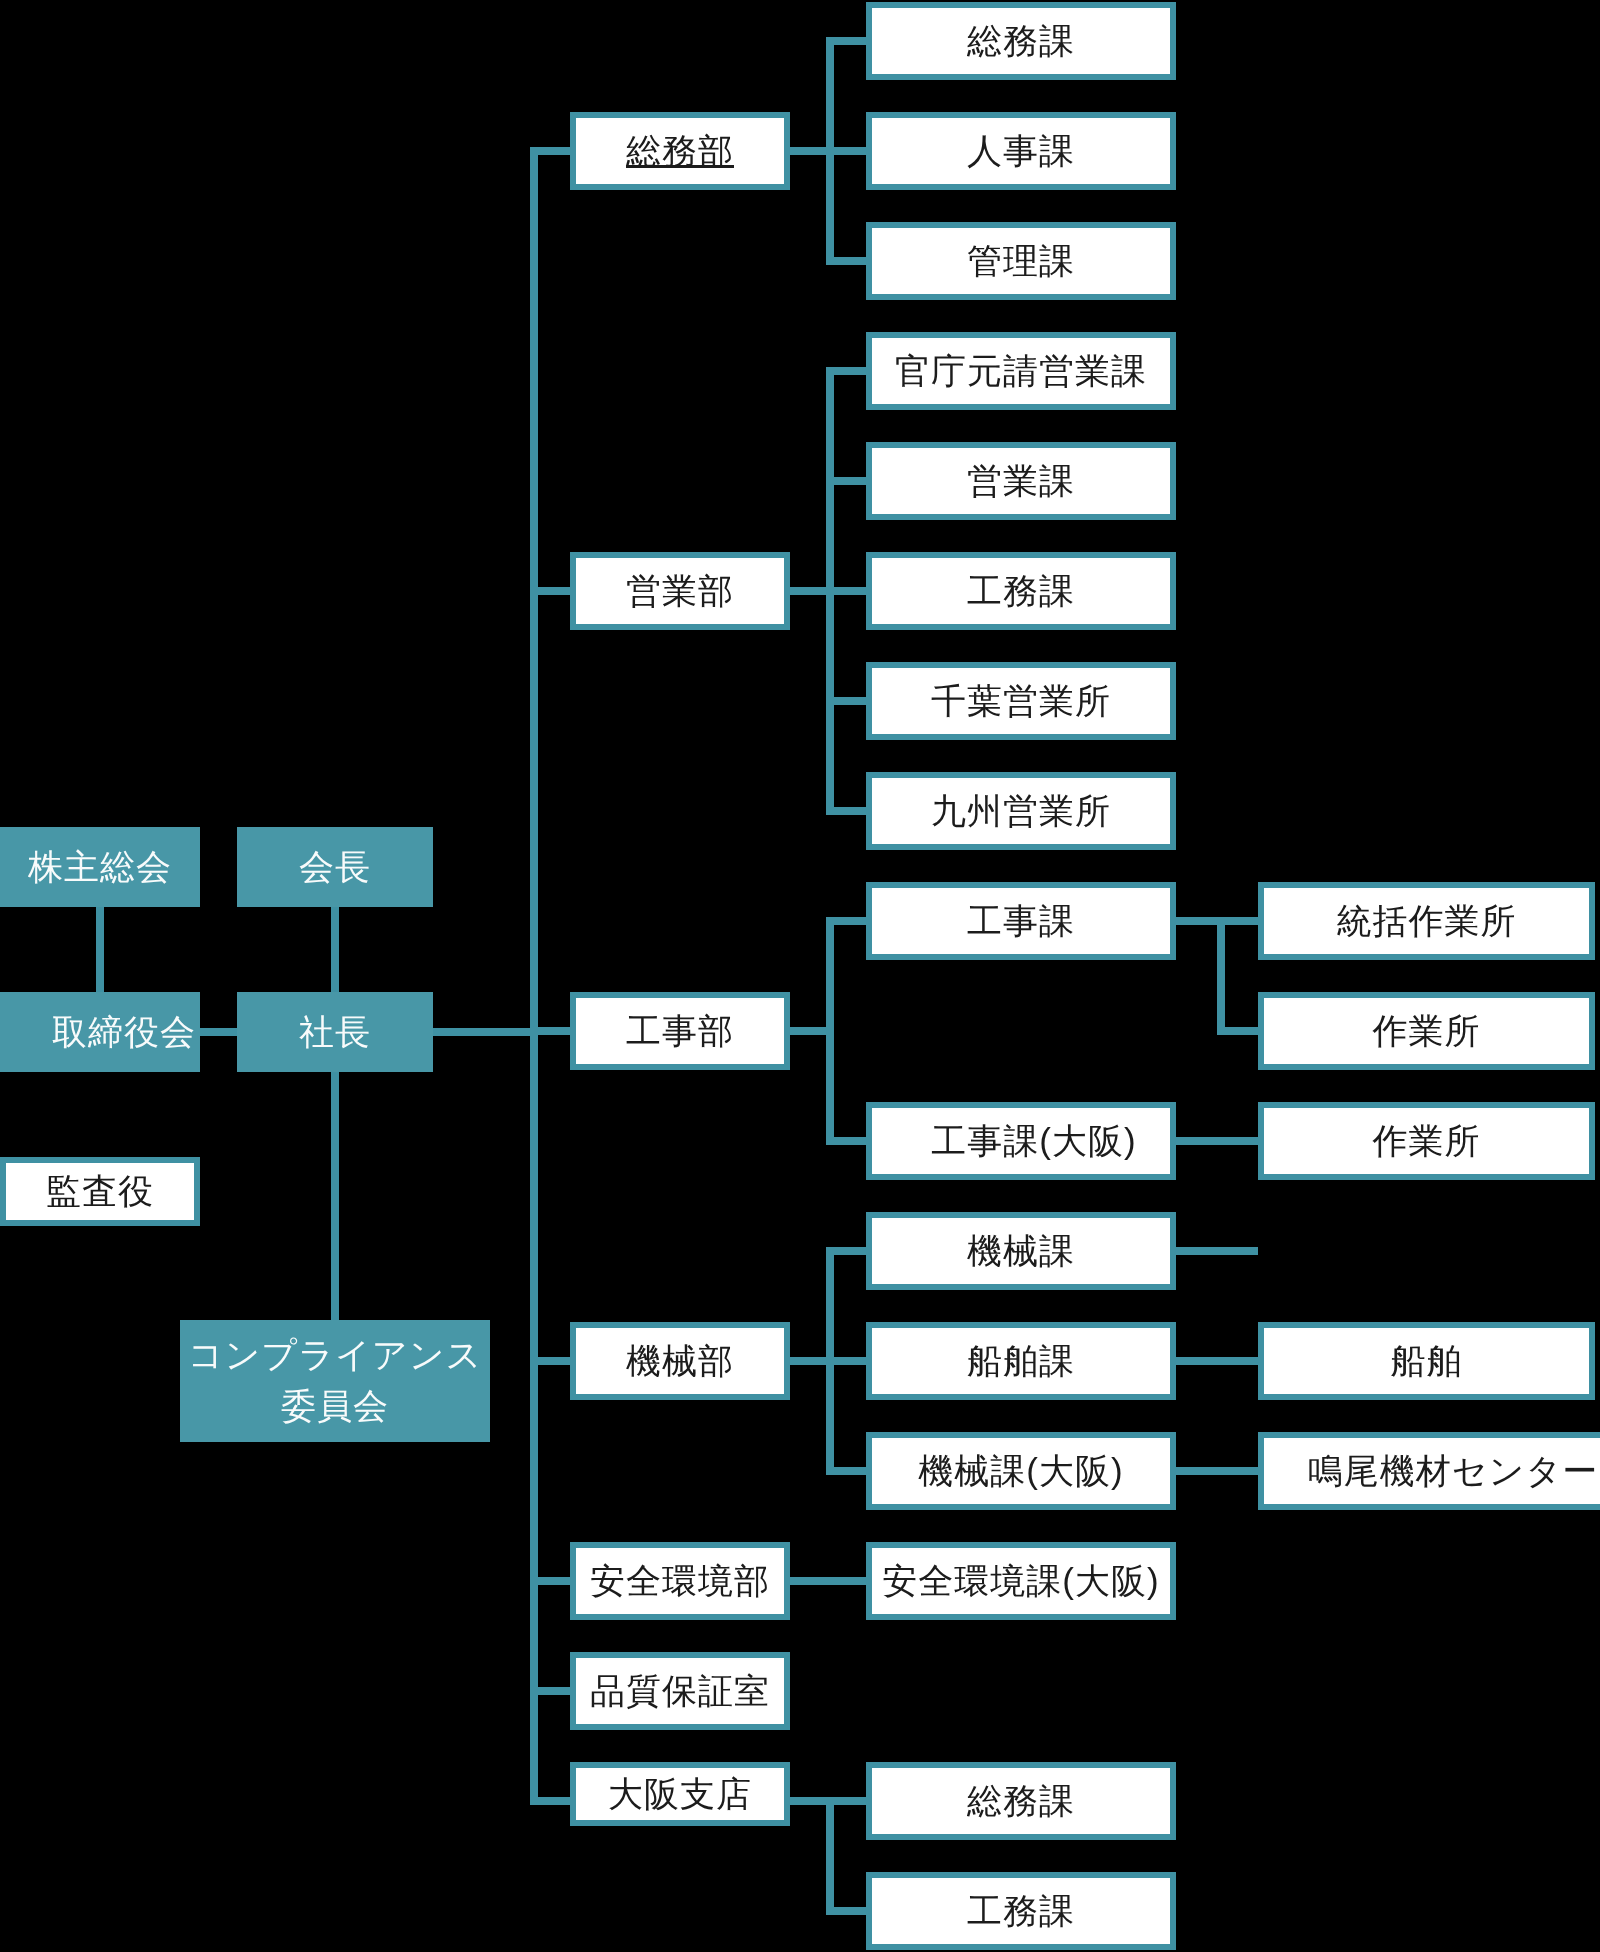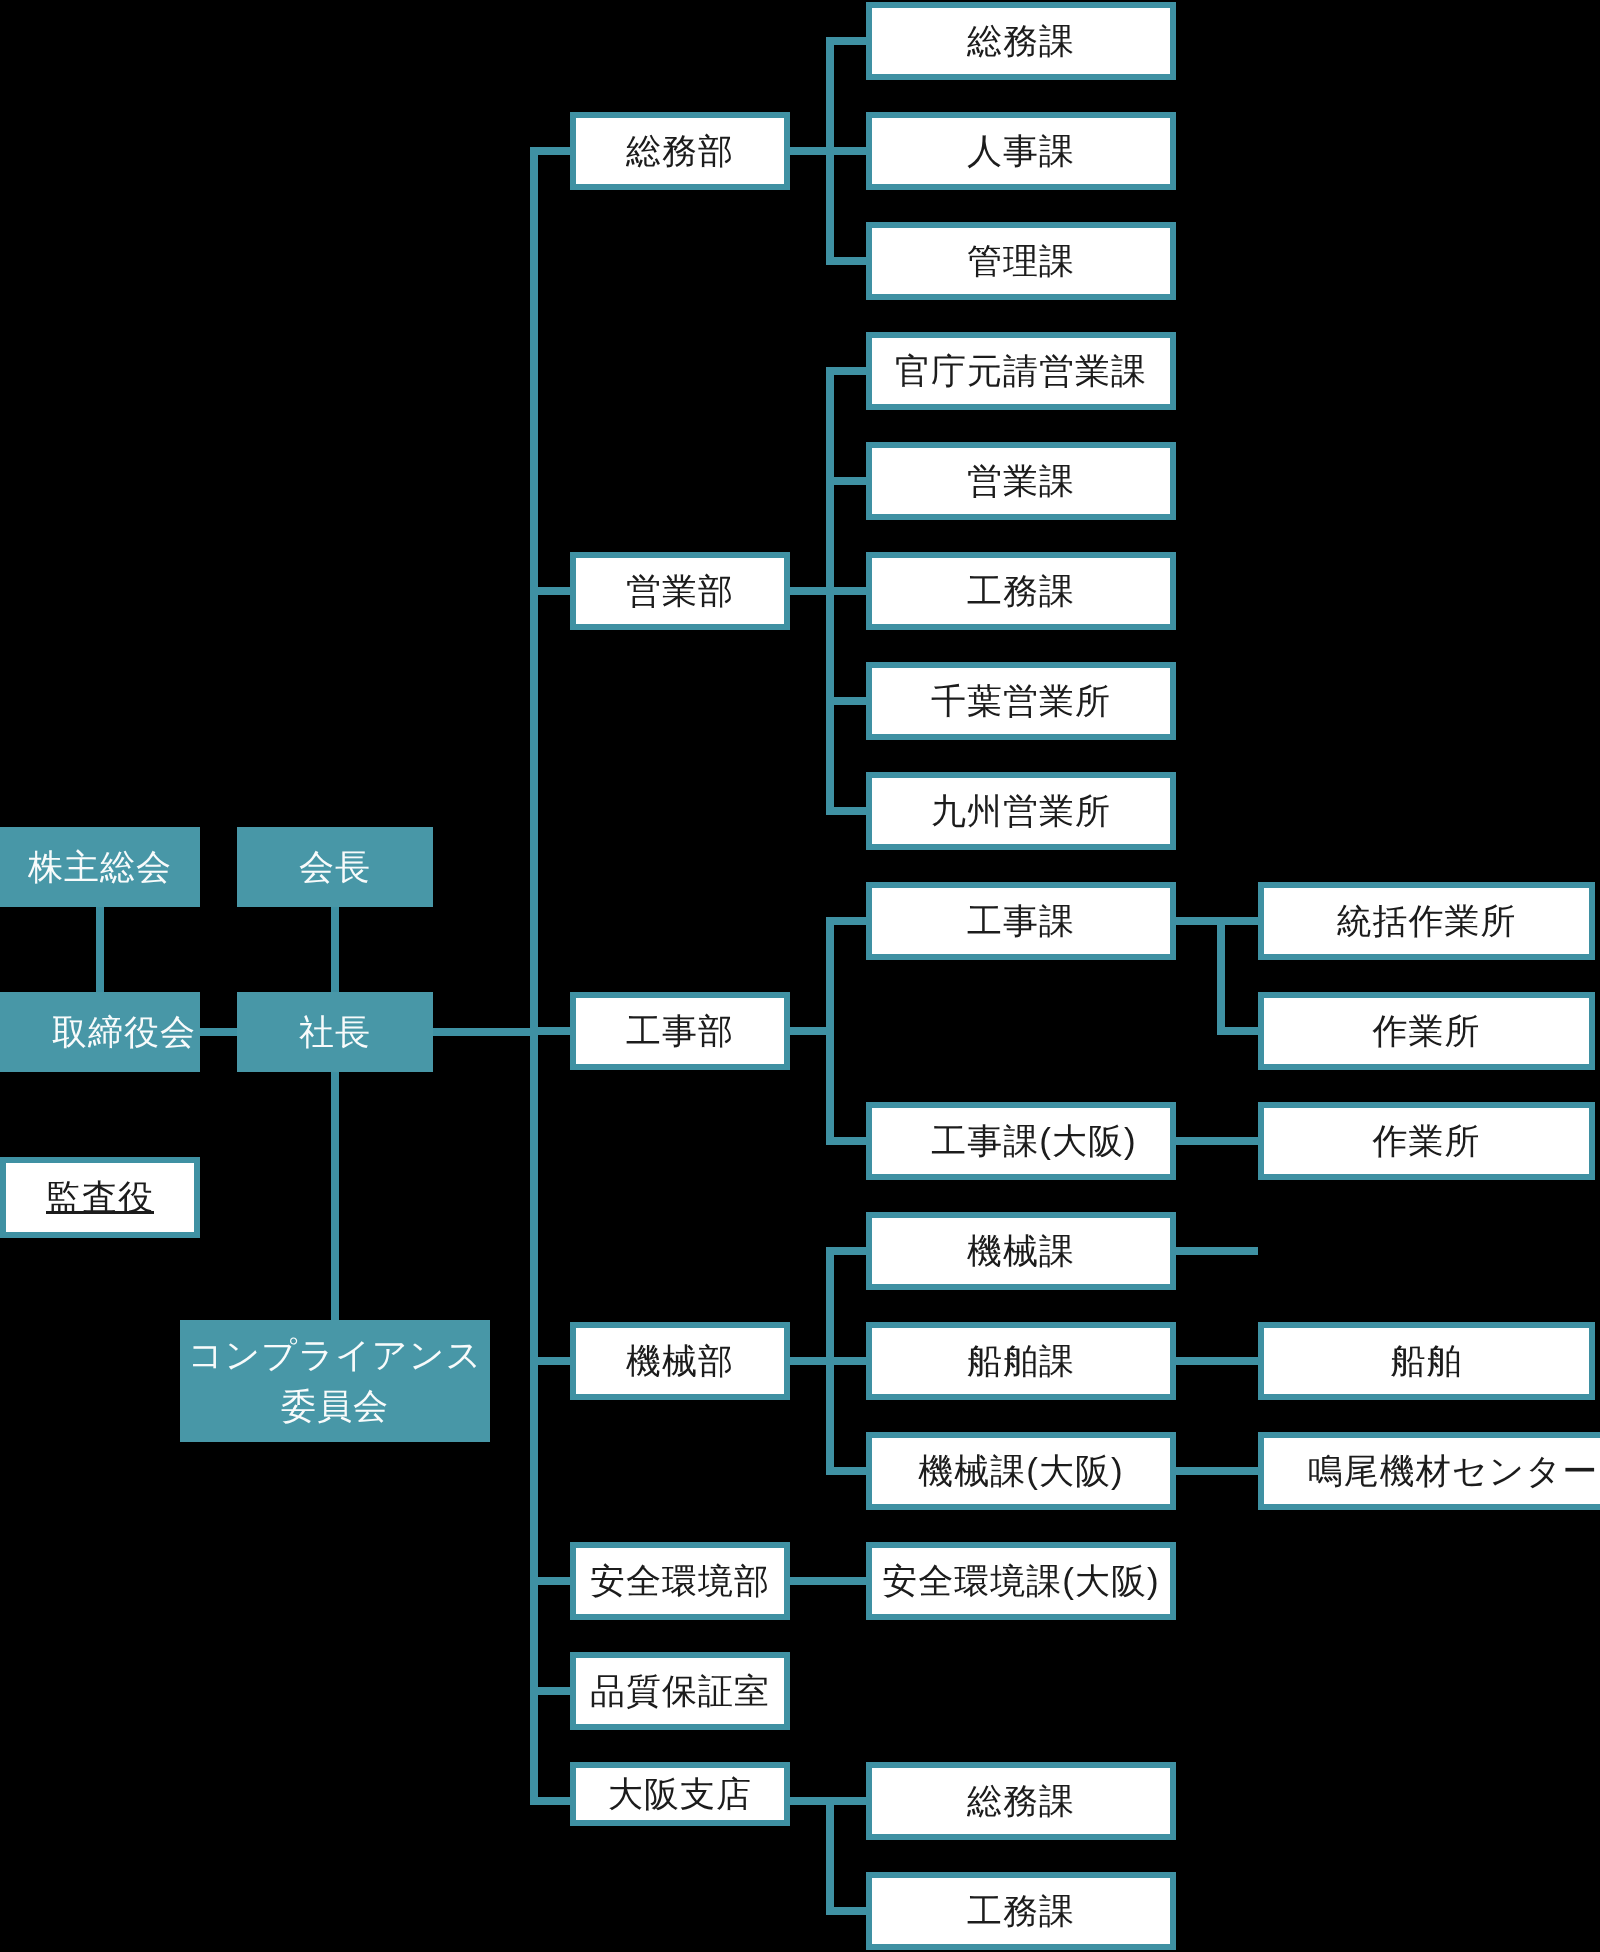--- a/index.html
+++ b/index.html
@@ -95,24 +95,24 @@
     <div class="edge" style="left: 1176px; top: 1357px; width: 82px; height: 8px;"></div>
     <div class="edge" style="left: 1176px; top: 1467px; width: 82px; height: 8px;"></div>
     <div class="edge" style="left: 790px; top: 1577px; width: 76px; height: 8px;"></div>
     <div class="edge" style="left: 790px; top: 1797px; width: 76px; height: 8px;"></div>
     <div class="edge" style="left: 826px; top: 1797px; width: 8px; height: 118px;"></div>
     <div class="edge" style="left: 826px; top: 1907px; width: 40px; height: 8px;"></div>
     <div class="node filled" style="left: 0px; top: 827px; width: 200px; height: 80px;">株主総会</div>
     <div class="node filled" style="left: 237px; top: 827px; width: 196px; height: 80px;">会長</div>
     <div class="node filled" style="left: 0px; top: 992px; width: 200px; height: 80px; padding-left: 48px;">取締役会</div>
     <div class="node filled" style="left: 237px; top: 992px; width: 196px; height: 80px;">社長</div>
-    <div class="node outline" style="left: 0px; top: 1157px; width: 200px; height: 81px; text-decoration: underline;">監査役</div>
+    <div class="node outline" style="left: 0px; top: 1157px; width: 200px; height: 69px;">監査役</div>
     <div class="node filled" style="left: 180px; top: 1320px; width: 310px; height: 122px;">コンプライアンス
 委員会</div>
-    <div class="node outline" style="left: 570px; top: 112px; width: 220px; height: 78px;">総務部</div>
+    <div class="node outline" style="left: 570px; top: 112px; width: 220px; height: 78px; text-decoration: underline;">総務部</div>
     <div class="node outline" style="left: 570px; top: 552px; width: 220px; height: 78px;">営業部</div>
     <div class="node outline" style="left: 570px; top: 992px; width: 220px; height: 78px;">工事部</div>
     <div class="node outline" style="left: 570px; top: 1322px; width: 220px; height: 78px;">機械部</div>
     <div class="node outline" style="left: 570px; top: 1542px; width: 220px; height: 78px;">安全環境部</div>
     <div class="node outline" style="left: 570px; top: 1652px; width: 220px; height: 78px;">品質保証室</div>
     <div class="node outline" style="left: 570px; top: 1762px; width: 220px; height: 64px;">大阪支店</div>
     <div class="node outline" style="left: 866px; top: 2px; width: 310px; height: 78px;">総務課</div>
     <div class="node outline" style="left: 866px; top: 112px; width: 310px; height: 78px;">人事課</div>
     <div class="node outline" style="left: 866px; top: 222px; width: 310px; height: 78px;">管理課</div>
     <div class="node outline" style="left: 866px; top: 332px; width: 310px; height: 78px;">官庁元請営業課</div>

